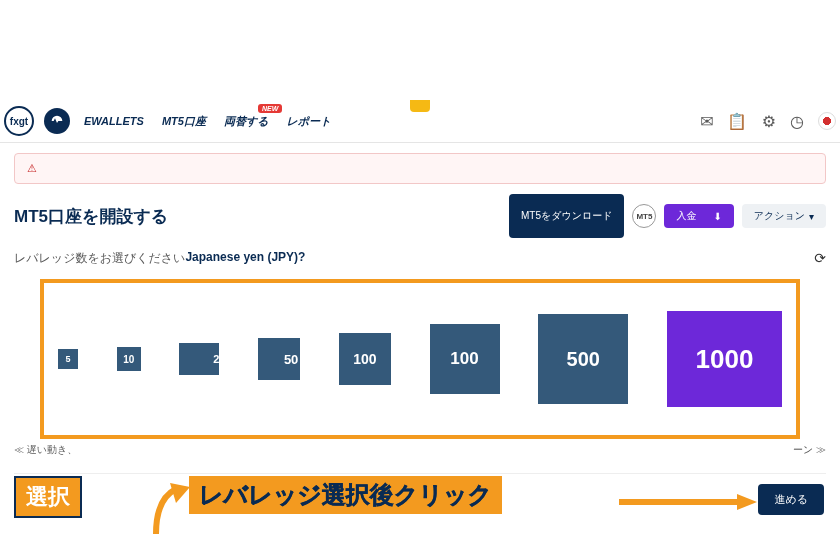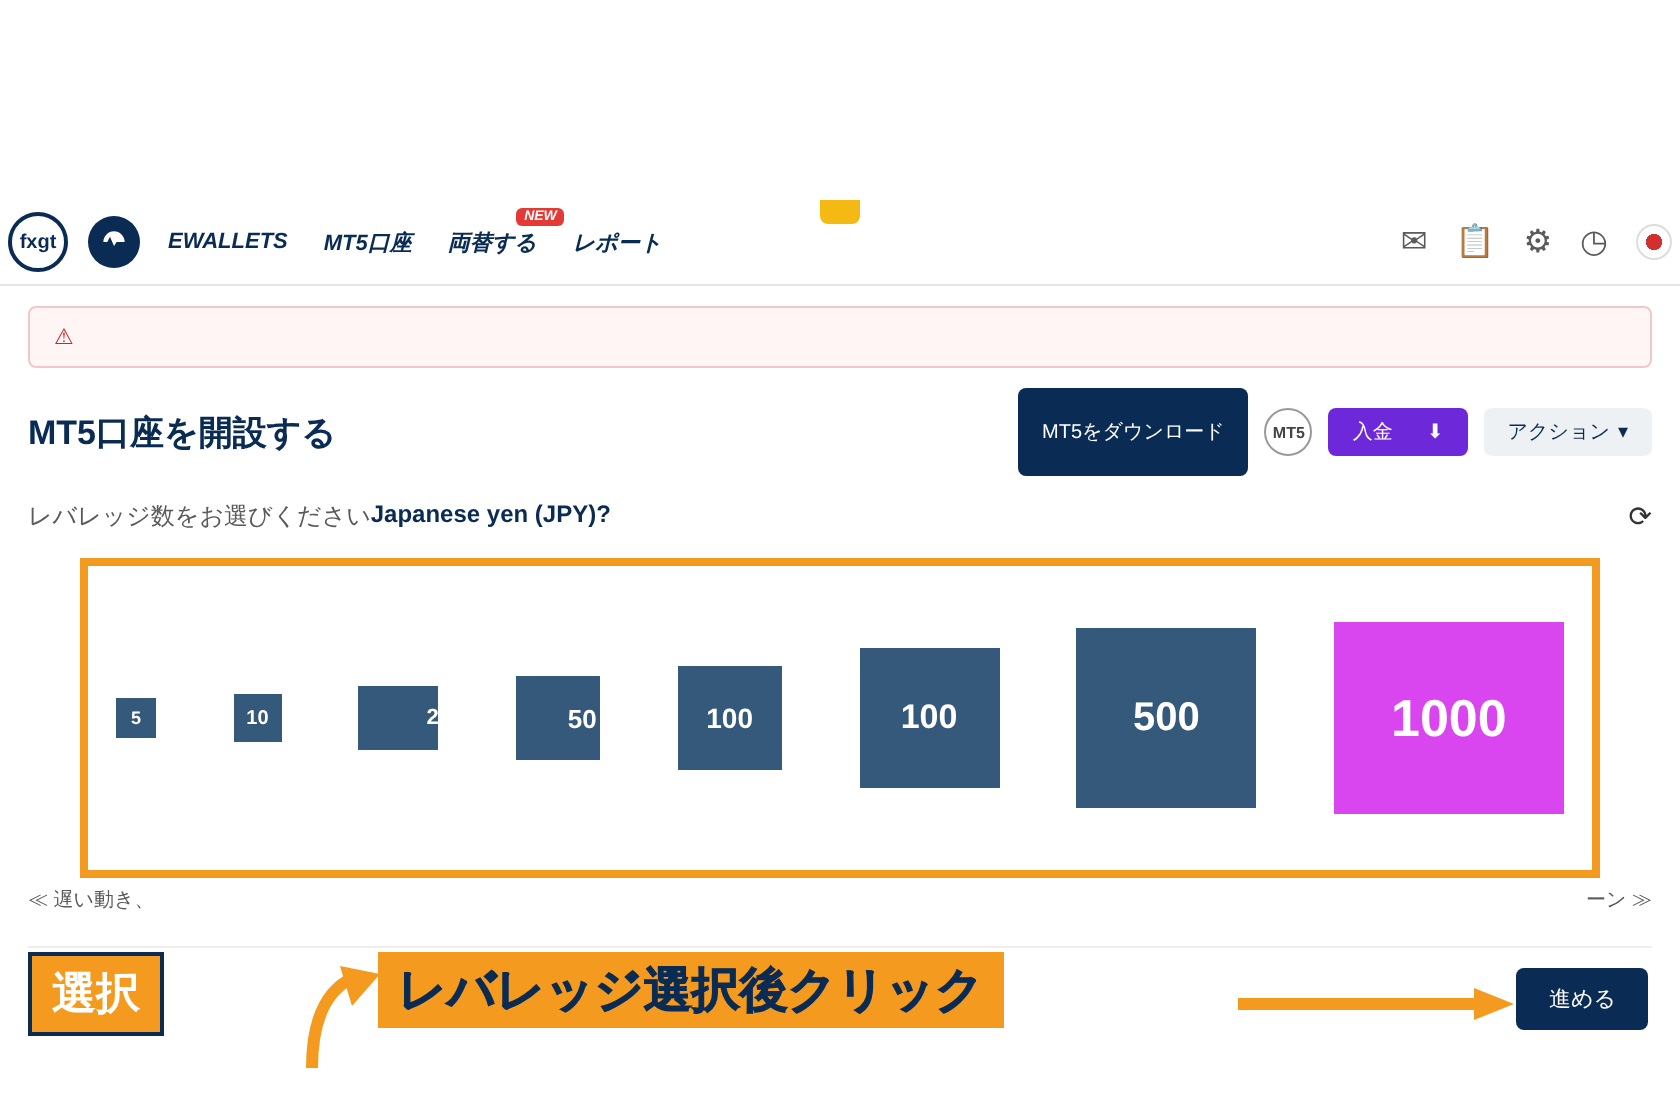--- a/index.html
+++ b/index.html
@@ -33,21 +33,21 @@
   .btn-act { background: #eef1f4; color: #0a2b53; font-size: 10px; padding: 5px 12px; border-radius: 4px; display:flex; align-items:center; gap:4px;}
 
   
   .prompt-row { padding: 8px 14px 4px; font-size: 12px; color: #5a5a5a; display: flex; }
   .prompt-row b { color: #0a2b53; }
   .refresh { margin-left: auto; font-size: 14px; color: #333; }
 
   
   .lev-wrap { margin: 8px 40px 0; border: 4px solid #f39a1f; padding: 28px 14px; display: flex; align-items: center; justify-content: space-between; }
   .lev { background: #34597a; color: #fff; display: flex; align-items: center; justify-content: center; font-weight: bold; }
-  .lev.selected { background: #d946ef; }
+  .lev.selected { background: #6d28d9; }
   .l5   { width:20px; height:20px; font-size:9px; }
   .l10  { width:24px; height:24px; font-size:10px; }
   .l25  { width:32px; height:32px; font-size:11px;padding-left:40px; }
   .l50  { width:42px; height:42px; font-size:13px;padding-left:24px; }
   .l100 { width:52px; height:52px; font-size:14px; }
   .l200 { width:70px; height:70px; font-size:17px; }
   .l500 { width:90px; height:90px; font-size:20px; }
   .l1000{ width:115px; height:96px; font-size:26px; }
 
   

